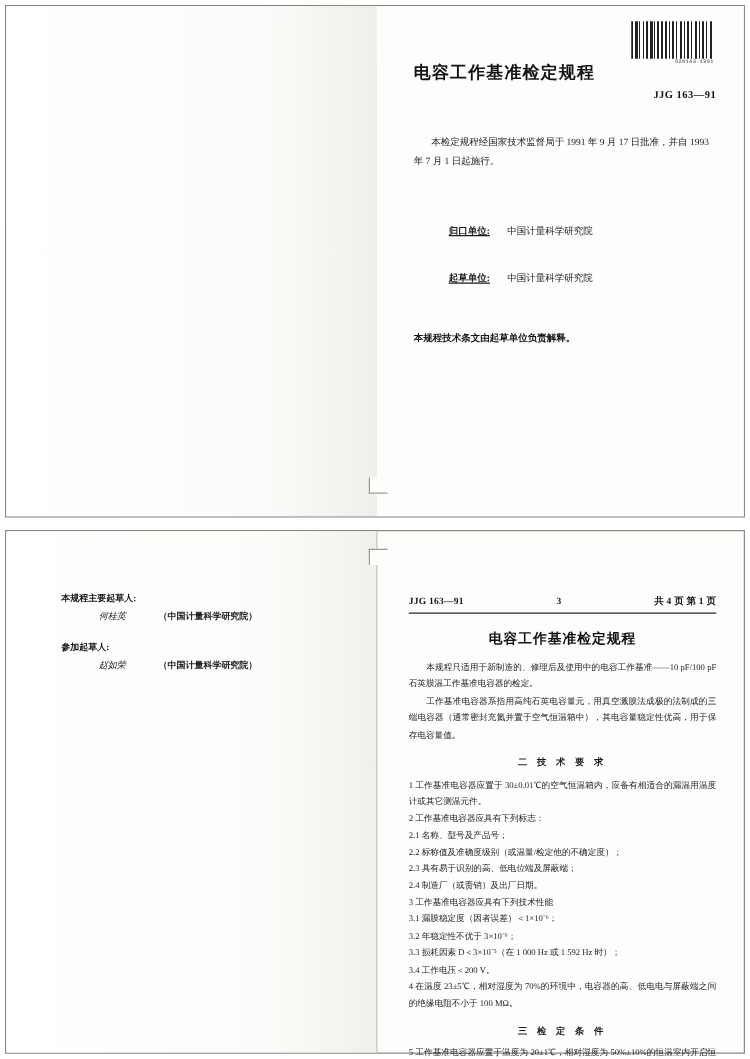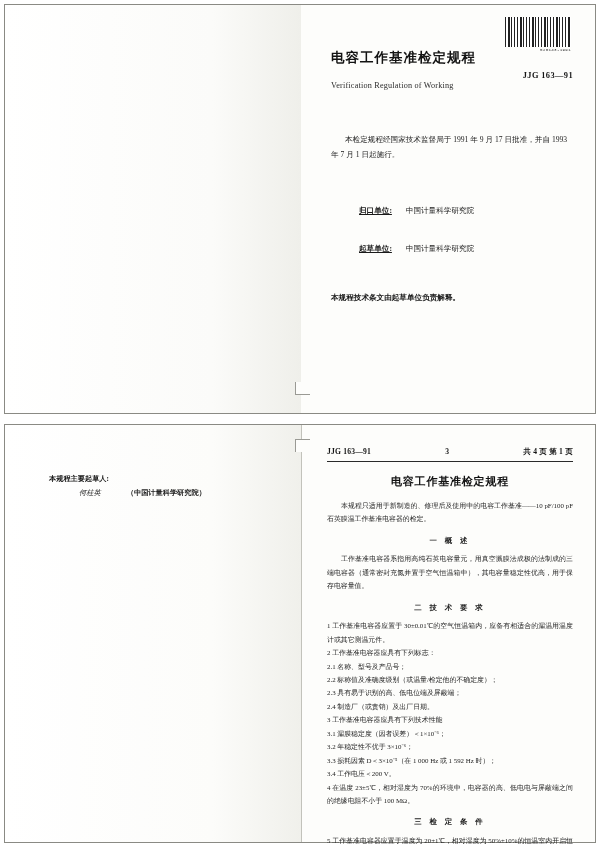--- a/index.html
+++ b/index.html
@@ -205,21 +205,21 @@
     align-items: baseline;
     font-size: 7.6px;
     font-weight: bold;
     letter-spacing: .2px;
     color: #141414;
     border-bottom: 1px solid #2a2a2a;
     padding-bottom: 4px;
   }
   .pg-header .code { flex: 0 0 auto; }
   .pg-header .num { flex: 1 1 auto; text-align: center; }
-  .pg-header .of { flex: 0 0 auto; }
+  .pg-header .of { flex: 0 0 auto; margin-top: 29px; }
 
   .doc-title {
     text-align: center;
     font-size: 11px;
     font-weight: bold;
     letter-spacing: .8px;
     margin: 12px 0 10px;
     color: #111;
   }
   .body-text {
@@ -251,21 +251,20 @@
   <div class="sheet"></div>
   <div class="notch"></div>
 
   <div class="cover-inner">
     <div class="barcode"></div>
     <div class="barcode-num">520143-1991</div>
     <div class="std-code">JJG 163—91</div>
 
     <div class="cover-title">电容工作基准检定规程</div>
     <div class="cover-title-en">
-      <div>Verification Regulation of Working</div>
     </div>
 
     <div class="approval">本检定规程经国家技术监督局于 1991 年 9 月 17 日批准，并自 1993 年 7 月 1 日起施行。</div>
 
     <div class="org-block">
       <div class="org-row">
         <span class="lbl">归口单位:</span>
         <span class="aff">中国计量科学研究院</span>
       </div>
       <div class="org-row">
@@ -283,35 +282,41 @@
   <div class="notch"></div>
 
   <div class="drafters">
     <div class="grp">
       <div class="hd">本规程主要起草人:</div>
       <div class="nm-row">
         <span class="nm">何桂英</span>
         <span class="aff">（中国计量科学研究院）</span>
       </div>
     </div>
+    <div class="grp">
+      <div class="hd">参加起草人:</div>
+      <div class="nm-row">
+        <span class="nm">赵如荣</span>
+        <span class="aff">（中国计量科学研究院）</span>
+      </div>
+    </div>
   </div>
 
   <div class="content-inner">
     <div class="pg-header">
       <span class="code">JJG 163—91</span>
       <span class="num">3</span>
       <span class="of">共 4 页  第 1 页</span>
     </div>
 
     <div class="doc-title">电容工作基准检定规程</div>
 
     <div class="body-text">
       <p class="ind">本规程只适用于新制造的、修理后及使用中的电容工作基准——10 pF/100 pF 石英膜温工作基准电容器的检定。</p>
 
-      <div class="sec-head">一  概    述</div>
       <p class="ind">工作基准电容器系指用高纯石英电容量元，用真空溅膜法成极的法制成的三端电容器（通常密封充氮并置于空气恒温箱中），其电容量稳定性优高，用于保存电容量值。</p>
 
       <div class="sec-head">二  技 术 要 求</div>
       <div class="lst">
         <div class="w">1  工作基准电容器应置于 30±0.01℃的空气恒温箱内，应备有相适合的漏温用温度计或其它测温元件。</div>
         <div>2  工作基准电容器应具有下列标志：</div>
         <div>2.1  名称、型号及产品号；</div>
         <div>2.2  标称值及准确度级别（或温量/检定他的不确定度）；</div>
         <div>2.3  具有易于识别的高、低电位端及屏蔽端；</div>
         <div>2.4  制造厂（或责销）及出厂日期。</div>

